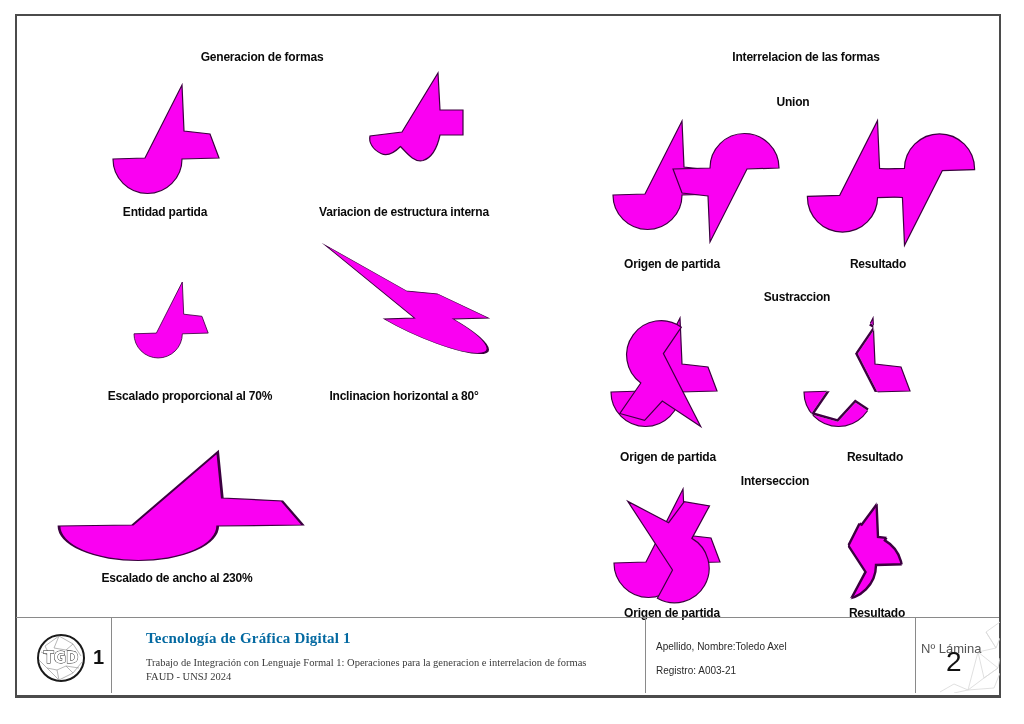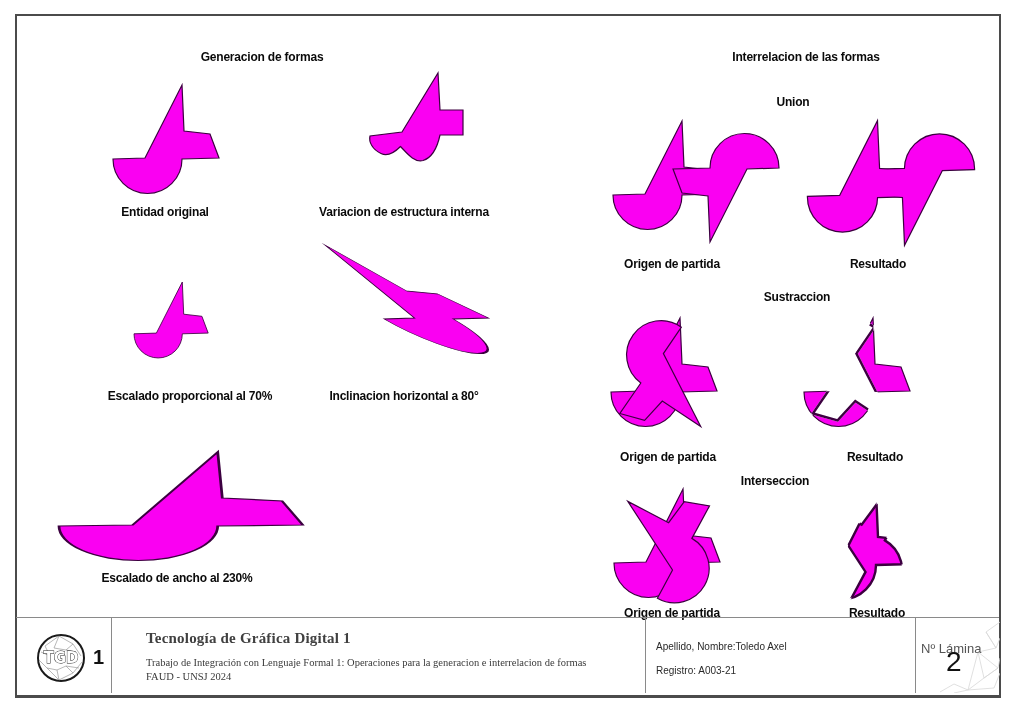--- a/index.html
+++ b/index.html
@@ -10,21 +10,21 @@
   svg.canvas{position:absolute;left:0;top:0;z-index:1;}
   .shape{fill:var(--shape-fill,#fa00f2);stroke:var(--shape-stroke,#3c0040);stroke-width:1.2px;}
   .shape-thick{fill:var(--shape-fill,#fa00f2);stroke:var(--shape-stroke,#3c0040);stroke-width:2.4px;}
   .shape-fill-only{fill:var(--shape-fill,#fa00f2);stroke:none;}
   .cut-edge{fill:none;stroke:var(--shape-stroke,#3c0040);stroke-width:2.4px;}
   .lbl{position:absolute;z-index:2;transform:translate(-50%,-50%);white-space:nowrap;
        font-weight:bold;font-size:12px;color:#0a0a0a;letter-spacing:-0.2px;}
   .tb-line{position:absolute;background:#8a8a8a;z-index:2;}
   .tb-text{position:absolute;z-index:3;white-space:nowrap;}
   .course-title{font-family:"Liberation Serif",serif;font-weight:700;font-size:15px;
-       color:#404040;letter-spacing:0.2px;}
+       color:#0369a1;letter-spacing:0.2px;}
   .assignment{font-size:10.5px;color:#3a3a3a;font-family:Liberation Serif, serif;}
   .student{font-size:10px;color:#2a2a2a;text-align:right;}
   .sheet-label{font-size:13px;color:#555;}
   .sheet-number{font-size:28px;color:#111;}
   .logo-number{font-weight:bold;font-size:20px;color:#111;}
 </style>
 </head>
 <body>
 
 <div id="page">
@@ -101,21 +101,21 @@
       <g clip-path="url(#c-intS)">
         <use href="#shp" transform="translate(807,491)" class="shape-thick"></use>
       </g>
       <g clip-path="url(#c-intB)">
         <use href="#shp" transform="translate(807,490) rotate(-60 53 54.5)" class="cut-edge"></use>
       </g>
     </g>
   </svg>
 
   <div class="lbl" style="left:262px;top:57px">Generacion de formas</div>
-  <div class="lbl" style="left:165px;top:212px">Entidad original</div>
+  <div class="lbl" style="left:165px;top:212px">Entidad partida</div>
   <div class="lbl" style="left:404px;top:212px">Variacion de estructura interna</div>
   <div class="lbl" style="left:190px;top:396px">Escalado proporcional al 70%</div>
   <div class="lbl" style="left:404px;top:396px">Inclinacion horizontal a 80°</div>
   <div class="lbl" style="left:177px;top:578px">Escalado de ancho al 230%</div>
 
   <div class="lbl" style="left:806px;top:57px">Interrelacion de las formas</div>
 
   <div class="lbl" style="left:793px;top:102px">Union</div>
   <div class="lbl" style="left:672px;top:264px">Origen de partida</div>
   <div class="lbl" style="left:878px;top:264px">Resultado</div>

